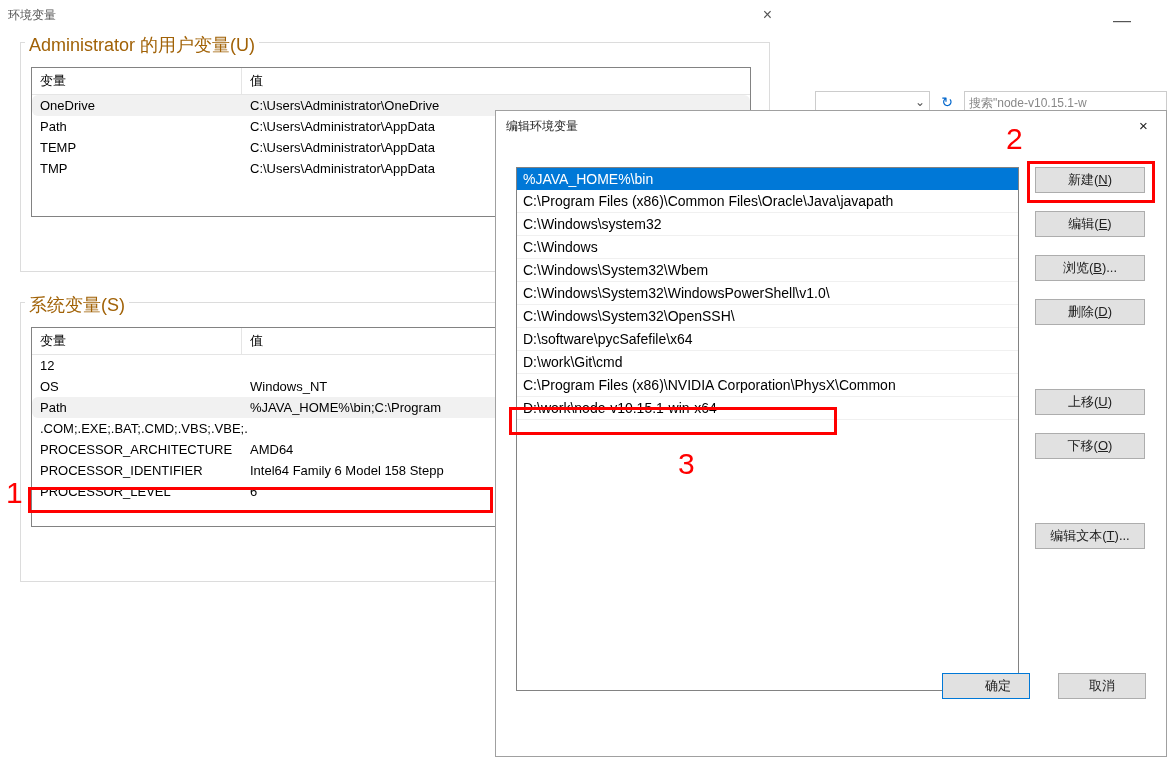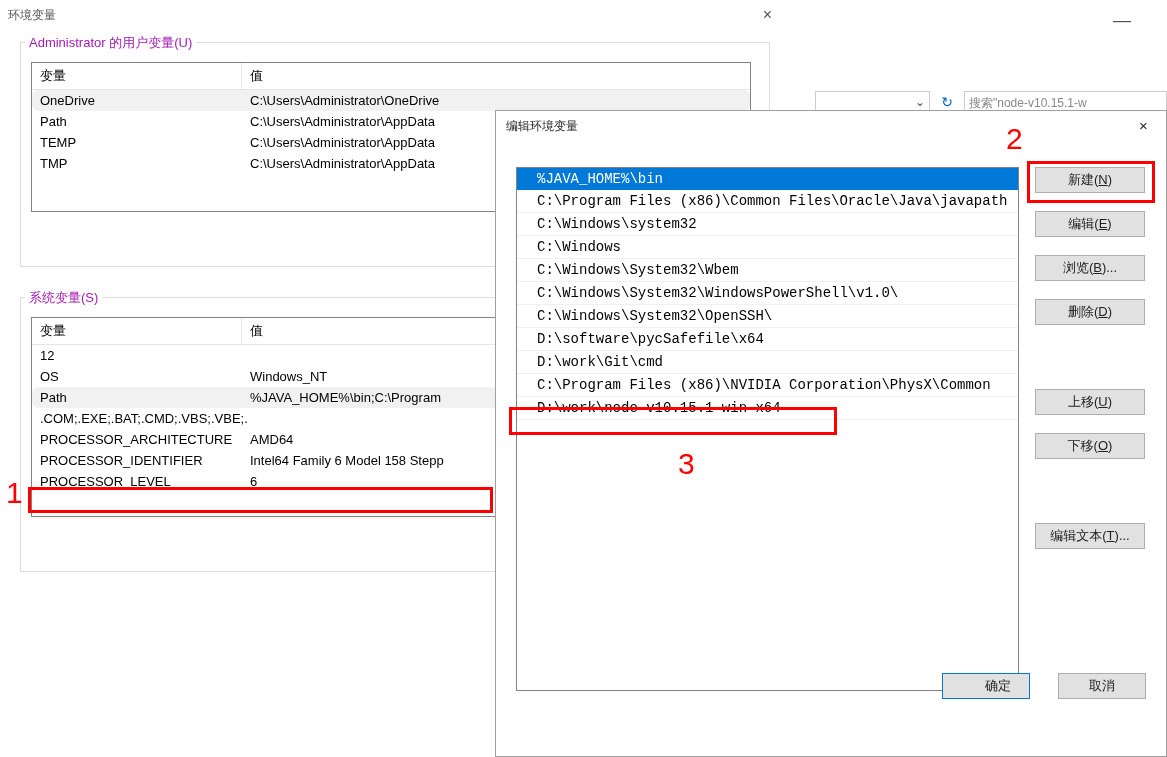--- a/index.html
+++ b/index.html
@@ -13,21 +13,21 @@
     height: 30px; line-height: 30px; padding-left: 8px; font-size: 12px; color: #555;
     display: flex; justify-content: space-between; align-items: center;
   }
   .envvars .titlebar .close {
     width: 45px; text-align: center; font-size: 16px; color: #555; line-height: 28px;
   }
   .fieldset {
     margin: 12px 20px; border: 1px solid #dcdcdc; padding: 8px 10px 12px; position: relative;
   }
   .fieldset .legend {
-    font-size: 13px; color: #a21caf; background: #fff; position: relative; top: -18px; left: -6px; display: inline-block; padding: 0 4px;
+    font-size: 18px; color: #a16207; background: #fff; position: relative; top: -18px; left: -6px; display: inline-block; padding: 0 4px;
   }
   .fieldset .tbl {
     border: 1px solid #828282; width: 720px; margin-top: -8px; background: #fff; font-size: 13px;
   }
   .fieldset .tbl .head {
     display: flex; background: #fff; border-bottom: 1px solid #e5e5e5;
   }
   .fieldset .tbl .head div {
     padding: 4px 8px; border-right: 1px solid #e5e5e5;
   }
@@ -50,21 +50,21 @@
   }
   .editdlg .titlebar2 {
     height: 30px; line-height: 30px; padding-left: 10px; font-size: 12px; color: #222;
     display: flex; justify-content: space-between; align-items: center;
   }
   .editdlg .titlebar2 .close2 { width: 45px; text-align: center; font-size: 15px; line-height: 28px; }
   .editdlg .body { position: relative; padding: 26px 20px 20px; }
   .editdlg .listbox {
     width: 503px; height: 524px; border: 1px solid #828282; background: #fff; font-size: 14px; overflow: hidden;
   }
-  .editdlg .listbox .item { padding: 3px 20px; white-space: nowrap; font-family: Liberation Mono, monospace; }
+  .editdlg .listbox .item { padding: 3px 6px; white-space: nowrap; }
   .editdlg .listbox .item.sel { background: #0078d7; color: #fff; }
   .editdlg .listbox .item:not(.sel) { border-bottom: 1px solid #f0f0f0; }
   .editdlg .sidebtns { position: absolute; left: 539px; top: 26px; width: 110px; display: flex; flex-direction: column; gap: 18px; }
   .editdlg .sidebtns .winbtn { width: 110px; }
   .editdlg .sidebtns .gap { height: 28px; }
   .editdlg .footer { position: absolute; right: 20px; bottom: 12px; display: flex; gap: 28px; }
   .editdlg .footer .winbtn { width: 88px; }
   .editdlg .footer .winbtn.def { border: 1px solid #0078d7; padding-left: 36px; }
 
   

